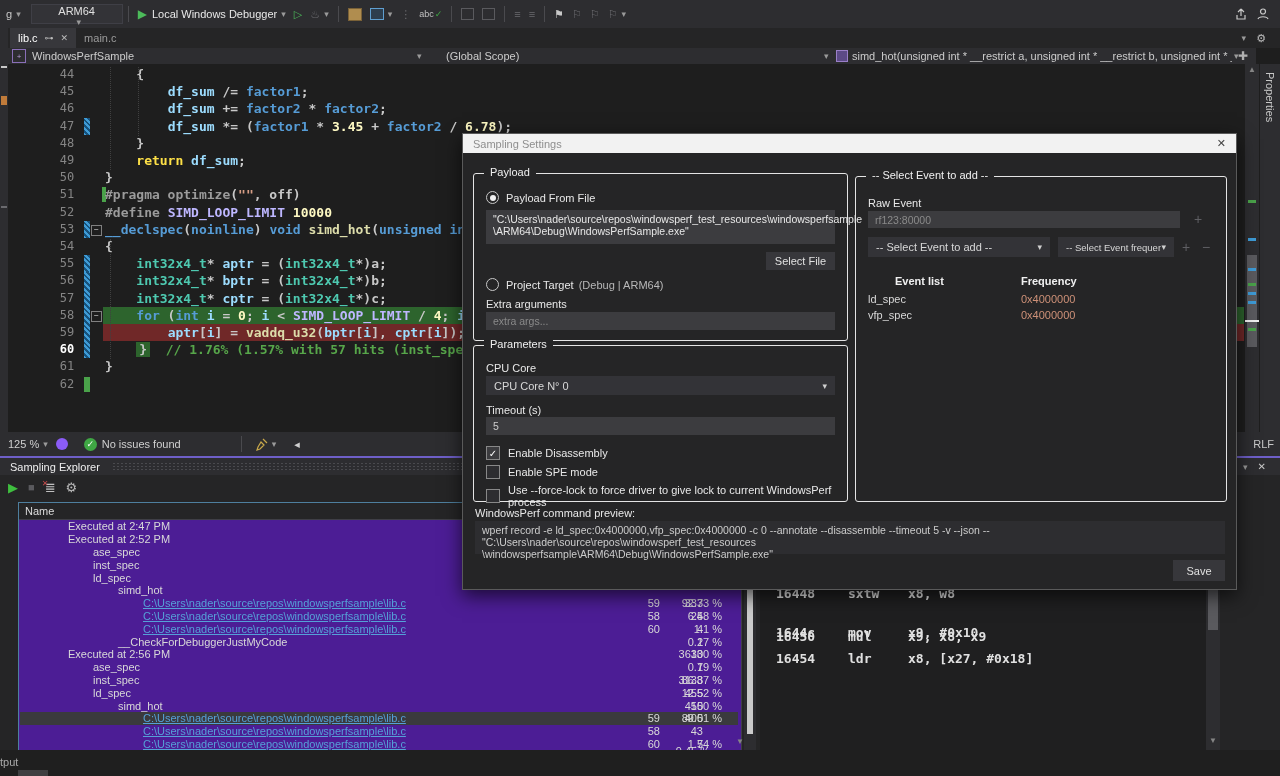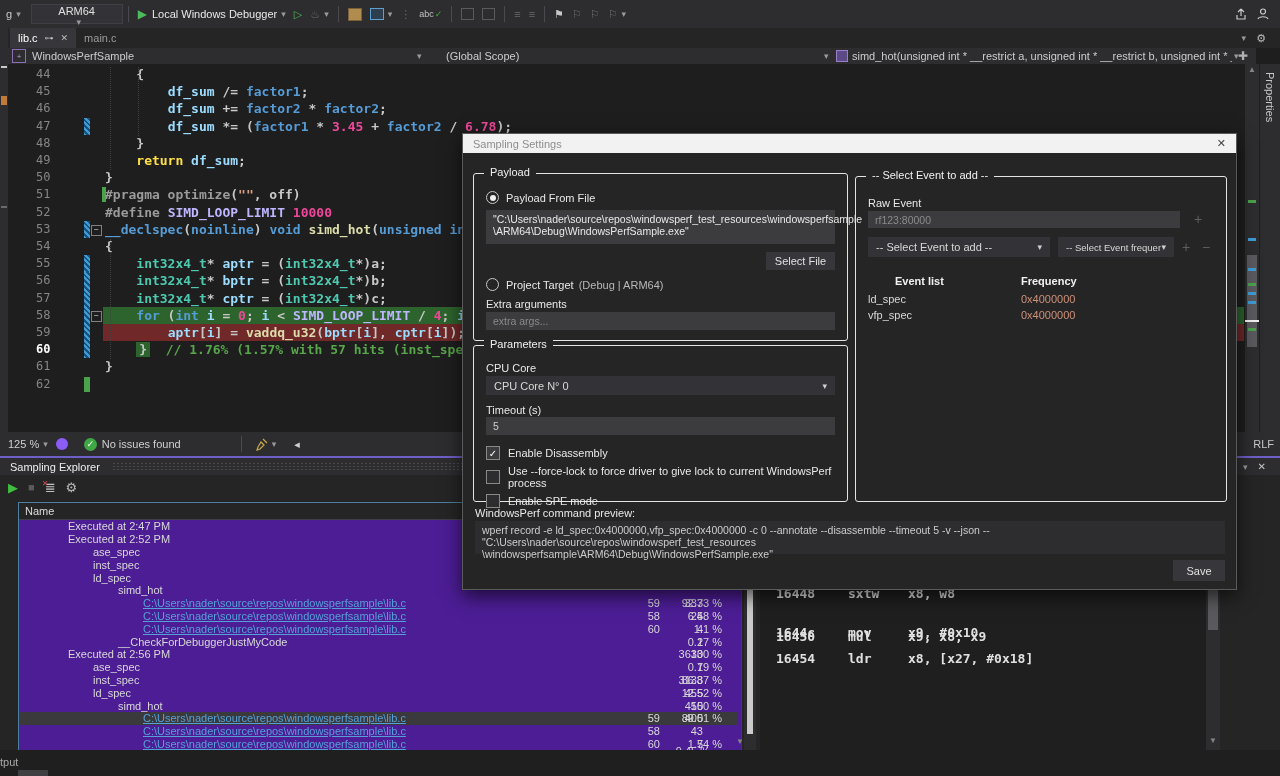--- a/index.html
+++ b/index.html
@@ -30,35 +30,35 @@
   
   #navbar{left:8px;top:48px;width:1248px;height:16px;background:#2d2d30;
           display:flex;align-items:center;font-size:11px;color:#cccccc;}
 
   
   #editor{left:0;top:64px;width:1280px;height:368px;background:#1e1e1e;overflow:hidden;}
   #leftstrip{left:0;top:28px;width:8px;height:404px;background:#2d2d30;}
   .codeline{position:absolute;left:0;width:1280px;height:17.2px;
             font-family:"DejaVu Sans Mono",monospace;font-size:13px;font-weight:bold;
             white-space:pre;line-height:17.2px;}
-  .lnum{position:absolute;left:36px;width:38px;text-align:left;color:#858585;
+  .lnum{position:absolute;left:48px;width:38px;text-align:center;color:#858585;
         font-weight:normal;font-family:"DejaVu Sans Mono",monospace;font-size:12px;}
   .lnum.cur{color:#ffffff;font-weight:bold;}
   .ctext{position:absolute;left:105px;}
   .hl-g{position:absolute;left:103px;right:36px;top:0;bottom:0;background:#2d642d;}
   .hl-r{position:absolute;left:103px;right:36px;top:0;bottom:0;background:#702828;}
   .markb{position:absolute;left:84px;top:0;width:6px;height:17.2px;
          background:repeating-linear-gradient(45deg,#3e9bd6 0 2px,#17527c 2px 4px);}
   .markg{position:absolute;left:84px;top:1px;width:6px;height:15px;background:#4aa24a;}
   .markg2{position:absolute;left:102px;top:1px;width:4px;height:15px;background:#4aa24a;}
   .fold{position:absolute;left:91px;top:4px;width:9px;height:9px;border:1px solid #808080;
         color:#c0c0c0;font-size:8px;line-height:8px;text-align:center;background:#1e1e1e;
         font-weight:normal;}
   .tk-kw{color:#569cd6}.tk-ctl{color:#fde047}.tk-typ{color:#4ec9b0}
-  .tk-loc{color:#9cdcfe}.tk-par{color:#569cd6}.tk-num{color:#ec4899}
+  .tk-loc{color:#9cdcfe}.tk-par{color:#569cd6}.tk-num{color:#fef9c3}
   .tk-fn{color:#dcdcaa}.tk-pre{color:#9b9b9b}.tk-mac{color:#beb7ff}
   .tk-pun{color:#c8c8c8}.tk-com{color:#57a64a}.tk-str{color:#d69d85}.tk-txt{color:#dcdcdc}
   .tk-brace{background:#2d642d;padding:0 3px;color:#c8c8c8;}
   .guide{position:absolute;width:0;border-left:1px dotted #404040;}
 
   
   #edscroll{left:1245px;top:64px;width:14px;height:368px;background:#2d2d30;}
   .smark{position:absolute;left:3px;width:8px;height:3px;}
 
   
@@ -470,25 +470,25 @@
       </div>
       <div class="dlabel" style="position:absolute;left:12px;top:58px;">Timeout (s)</div>
       <input class="dinput" style="position: absolute; left: 12px; top: 71px; width: 349px; height: 18px;" value="5">
       <div id="checkboxes" style="position:absolute;left:12px;top:100px;width:352px;">
           <div class="row" style="margin-bottom: 5px;">
             <span class="cbx on">✓</span>
             <span class="dlabel">Enable Disassembly</span>
           </div>
           <div class="row" style="margin-bottom: 5px;">
             <span class="cbx"></span>
-            <span class="dlabel">Use --force-lock to force driver to give lock to current WindowsPerf process</span>
+            <span class="dlabel">Enable SPE mode</span>
           </div>
           <div class="row" style="margin-bottom: 5px;">
             <span class="cbx"></span>
-            <span class="dlabel">Enable SPE mode</span>
+            <span class="dlabel">Use --force-lock to force driver to give lock to current WindowsPerf process</span>
           </div>
         </div>
     </div>
 
     <div class="groupbox" style="left:392px;top:42px;width:370px;height:324px;">
       <span class="legend">-- Select Event to add --</span>
       <div class="dlabel" style="position:absolute;left:12px;top:20px;">Raw Event</div>
       <input class="dinput" style="position: absolute; left: 12px; top: 34px; width: 312px; height: 17px;" placeholder="rf123:80000">
       <span class="plusbtn" style="position:absolute;left:338px;top:34px;">+</span>
       <div class="ddrop" style="position:absolute;left:12px;top:60px;width:182px;height:20px;">

